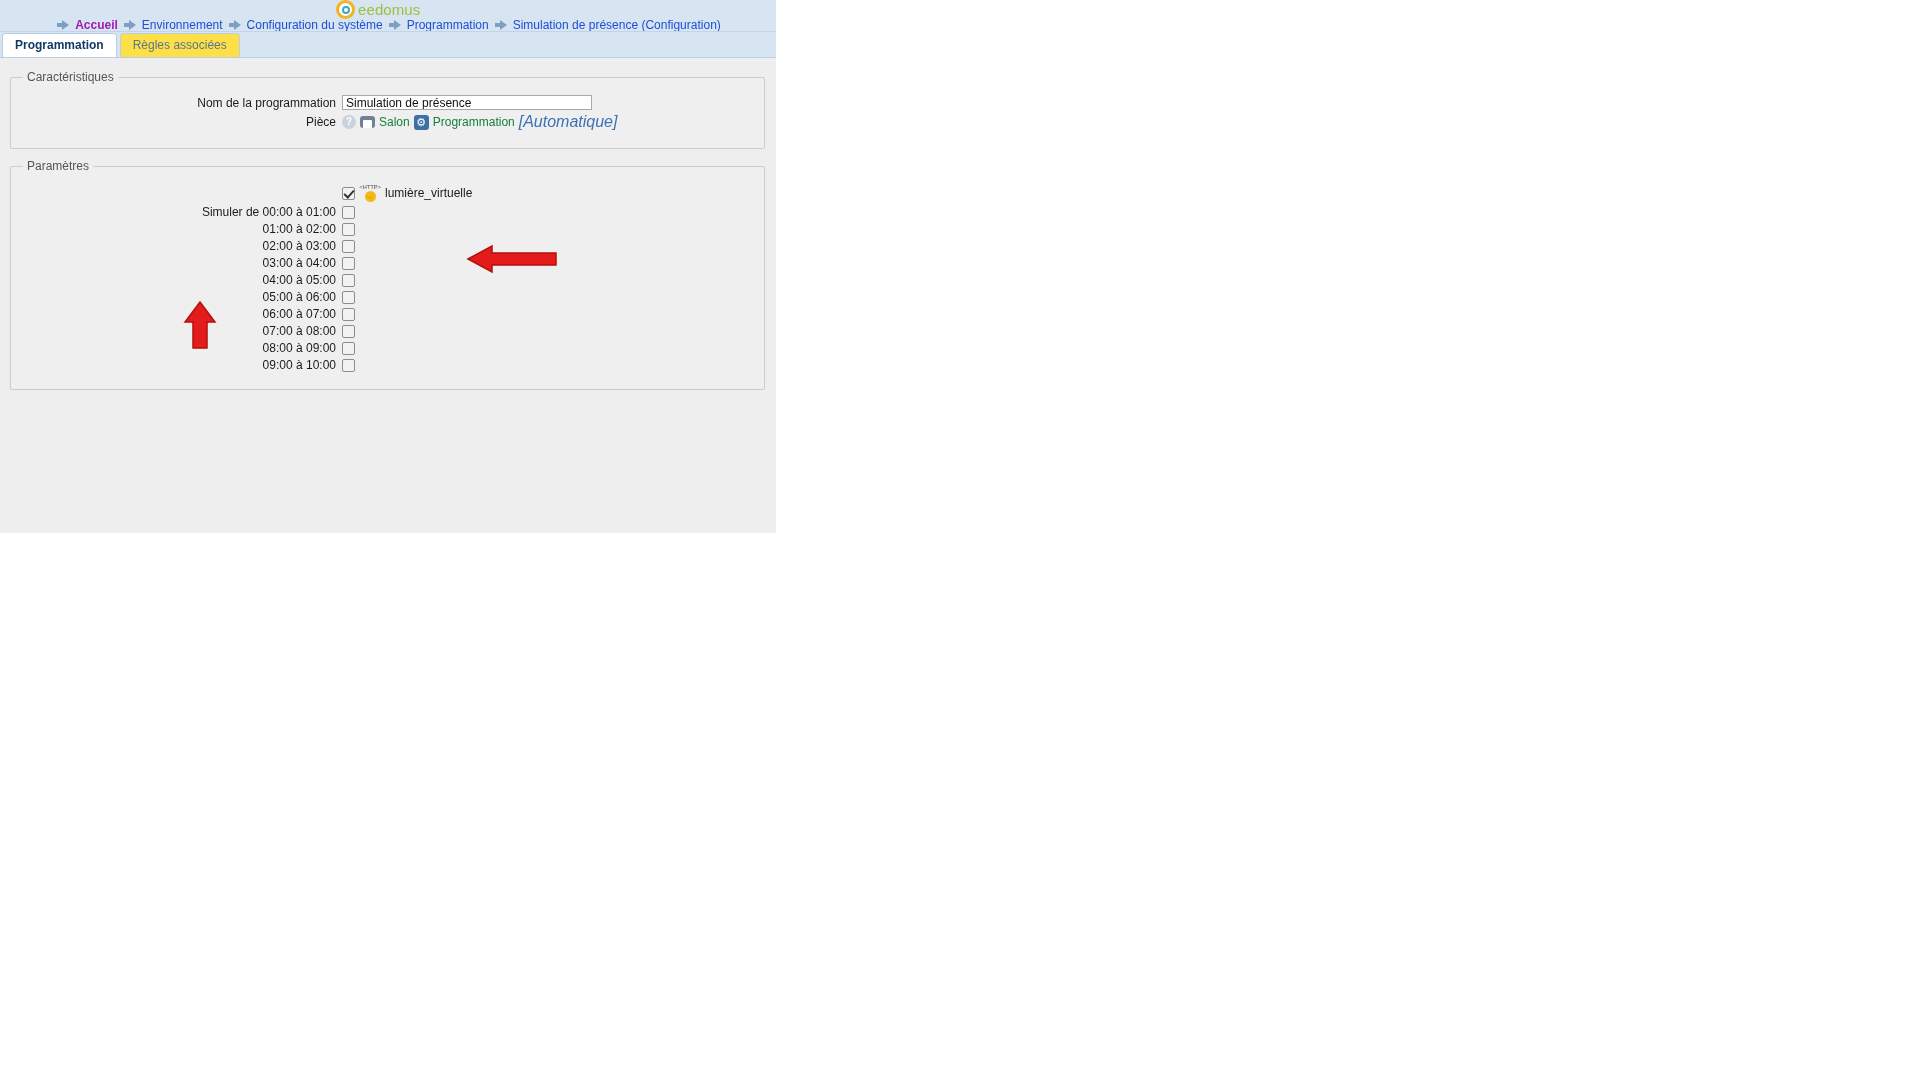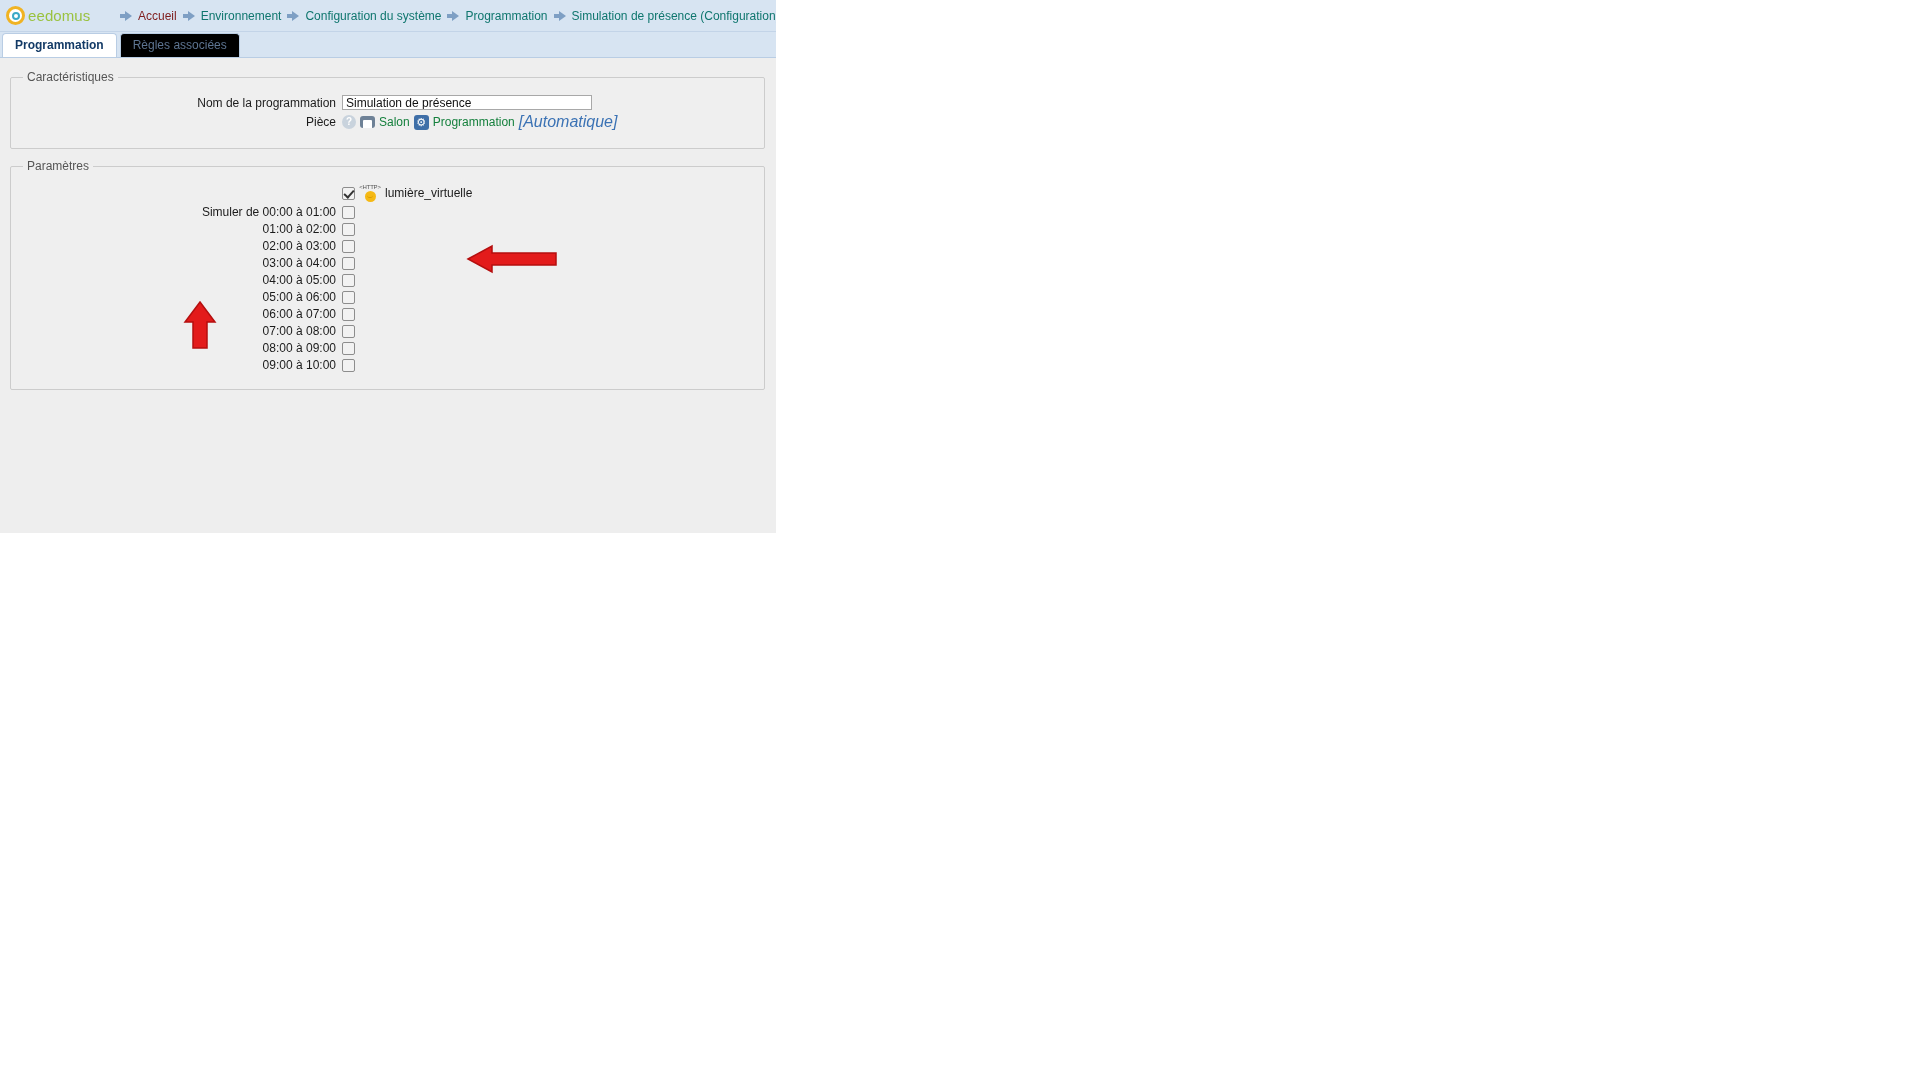--- a/index.html
+++ b/index.html
@@ -18,20 +18,21 @@
     background: #ffffff;
   }
 
   
   .topbar {
     height: 31px;
     background: #d7e4f2;
     display: flex;
     align-items: center;
     border-bottom: 1px solid #c3d4e8;
+    flex-direction: column;
   }
   .logo {
     display: flex;
     align-items: center;
     padding-left: 6px;
     width: 110px;
     flex: 0 0 auto;
   }
   .logo-mark {
     width: 19px; height: 19px;
@@ -61,21 +62,21 @@
     display: flex;
     align-items: center;
     flex: 1 1 auto;
     overflow: hidden;
     white-space: nowrap;
   }
   .crumb {
     display: inline-flex;
     align-items: center;
     font-size: 12px;
-    color: #0f766e;
+    color: #1d4ed8;
     margin-right: 2px;
   }
   .crumb .arrow {
     display: inline-block;
     width: 13px; height: 10px;
     margin: 0 5px 0 4px;
     position: relative;
     flex: 0 0 auto;
   }
   .crumb .arrow::before {
@@ -87,40 +88,40 @@
   }
   .crumb .arrow::after {
     content: "";
     position: absolute;
     left: 5px; top: 0;
     width: 0; height: 0;
     border-top: 5px solid transparent;
     border-bottom: 5px solid transparent;
     border-left: 7px solid #7e9fc4;
   }
-  .crumb.first { font-weight: normal; color: #7f1d1d; }
+  .crumb.first { font-weight: bold; color: #a21caf; }
 
   
   .tabbar {
     height: 26px;
     background: #d7e4f2;
     display: flex;
     align-items: flex-end;
     padding-left: 2px;
     border-bottom: 1px solid #b9cde4;
     box-sizing: border-box;
   }
   .tab {
     font-size: 12px;
     padding: 4px 12px 5px 12px;
     margin-right: 3px;
     border: 1px solid #b9cde4;
     border-bottom: none;
     border-radius: 4px 4px 0 0;
-    background: #000000;
+    background: #fde047;
     color: #5d7491;
     line-height: 14px;
   }
   .tab.active {
     background: #ffffff;
     color: #133a66;
     font-weight: bold;
     border-color: #b9cde4;
   }
 

